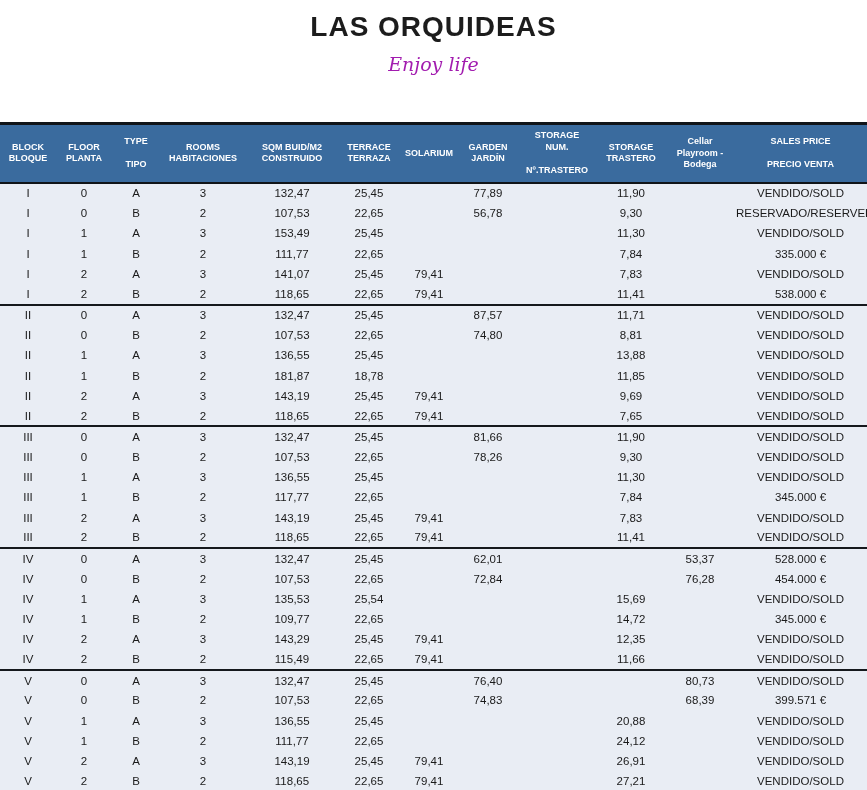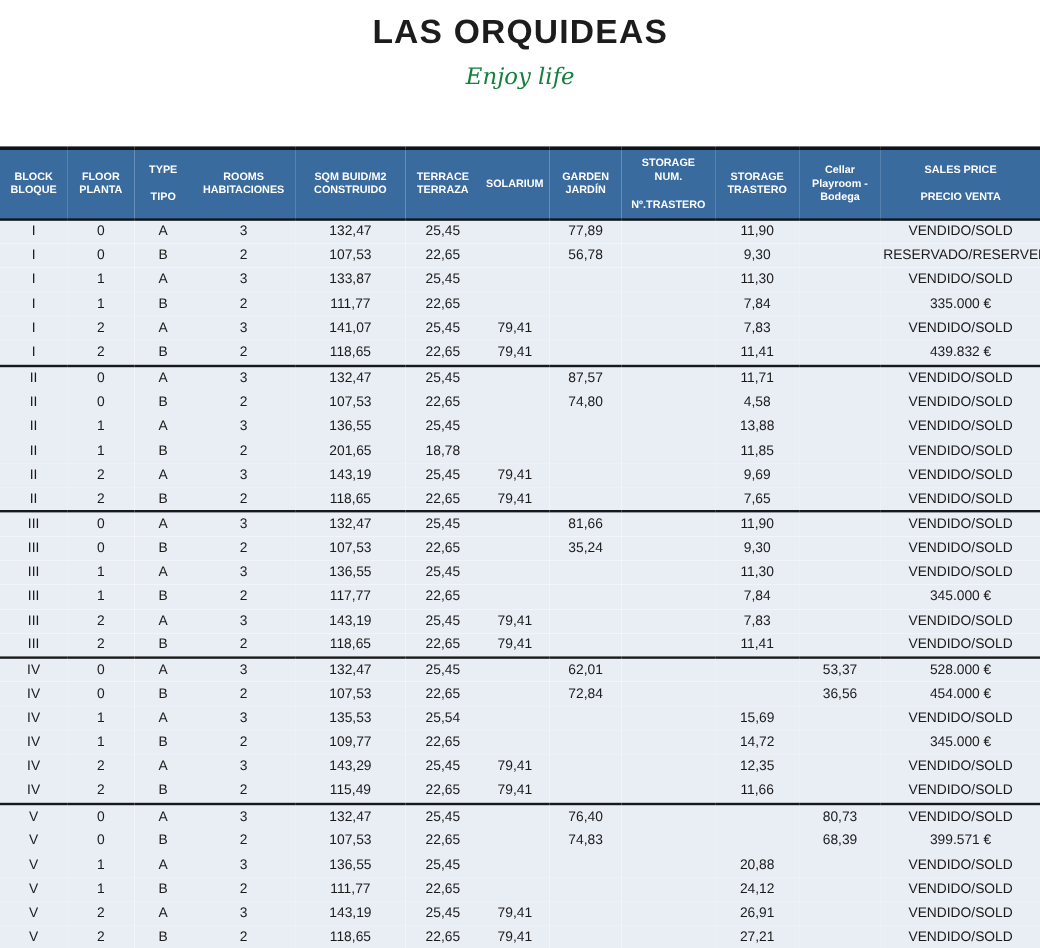--- a/index.html
+++ b/index.html
@@ -19,21 +19,21 @@
     font-weight: 700;
     letter-spacing: 1px;
     color: #1c1c1c;
     line-height: 1.2;
   }
   .subtitle {
     margin-top: 9px;
     font-family: "DejaVu Serif", serif;
     font-style: italic;
     font-size: 19px;
-    color: #15803d;
+    color: #a21caf;
   }
 
   table.units {
     width: 867px;
     border-collapse: collapse;
     table-layout: fixed;
     border-top: 3px solid #101418;
     border-bottom: 2px solid #101418;
   }
   thead th {
@@ -142,21 +142,21 @@
           <td></td>
           <td>9,30</td>
           <td></td>
           <td>RESERVADO/RESERVED</td>
         </tr>
         <tr>
           <td>I</td>
           <td>1</td>
           <td>A</td>
           <td>3</td>
-          <td>133,87</td>
+          <td>153,49</td>
           <td>25,45</td>
           <td></td>
           <td></td>
           <td></td>
           <td>11,30</td>
           <td></td>
           <td>VENDIDO/SOLD</td>
         </tr>
         <tr>
           <td>I</td>
@@ -191,21 +191,21 @@
           <td>2</td>
           <td>B</td>
           <td>2</td>
           <td>118,65</td>
           <td>22,65</td>
           <td>79,41</td>
           <td></td>
           <td></td>
           <td>11,41</td>
           <td></td>
-          <td>439.832 €</td>
+          <td>538.000 €</td>
         </tr>
         <tr class="block-start">
           <td>II</td>
           <td>0</td>
           <td>A</td>
           <td>3</td>
           <td>132,47</td>
           <td>25,45</td>
           <td></td>
           <td>87,57</td>
@@ -217,21 +217,21 @@
         <tr>
           <td>II</td>
           <td>0</td>
           <td>B</td>
           <td>2</td>
           <td>107,53</td>
           <td>22,65</td>
           <td></td>
           <td>74,80</td>
           <td></td>
-          <td>4,58</td>
+          <td>8,81</td>
           <td></td>
           <td>VENDIDO/SOLD</td>
         </tr>
         <tr>
           <td>II</td>
           <td>1</td>
           <td>A</td>
           <td>3</td>
           <td>136,55</td>
           <td>25,45</td>
@@ -240,21 +240,21 @@
           <td></td>
           <td>13,88</td>
           <td></td>
           <td>VENDIDO/SOLD</td>
         </tr>
         <tr>
           <td>II</td>
           <td>1</td>
           <td>B</td>
           <td>2</td>
-          <td>201,65</td>
+          <td>181,87</td>
           <td>18,78</td>
           <td></td>
           <td></td>
           <td></td>
           <td>11,85</td>
           <td></td>
           <td>VENDIDO/SOLD</td>
         </tr>
         <tr>
           <td>II</td>
@@ -299,21 +299,21 @@
           <td>VENDIDO/SOLD</td>
         </tr>
         <tr>
           <td>III</td>
           <td>0</td>
           <td>B</td>
           <td>2</td>
           <td>107,53</td>
           <td>22,65</td>
           <td></td>
-          <td>35,24</td>
+          <td>78,26</td>
           <td></td>
           <td>9,30</td>
           <td></td>
           <td>VENDIDO/SOLD</td>
         </tr>
         <tr>
           <td>III</td>
           <td>1</td>
           <td>A</td>
           <td>3</td>
@@ -386,21 +386,21 @@
           <td>IV</td>
           <td>0</td>
           <td>B</td>
           <td>2</td>
           <td>107,53</td>
           <td>22,65</td>
           <td></td>
           <td>72,84</td>
           <td></td>
           <td></td>
-          <td>36,56</td>
+          <td>76,28</td>
           <td>454.000 €</td>
         </tr>
         <tr>
           <td>IV</td>
           <td>1</td>
           <td>A</td>
           <td>3</td>
           <td>135,53</td>
           <td>25,54</td>
           <td></td>

